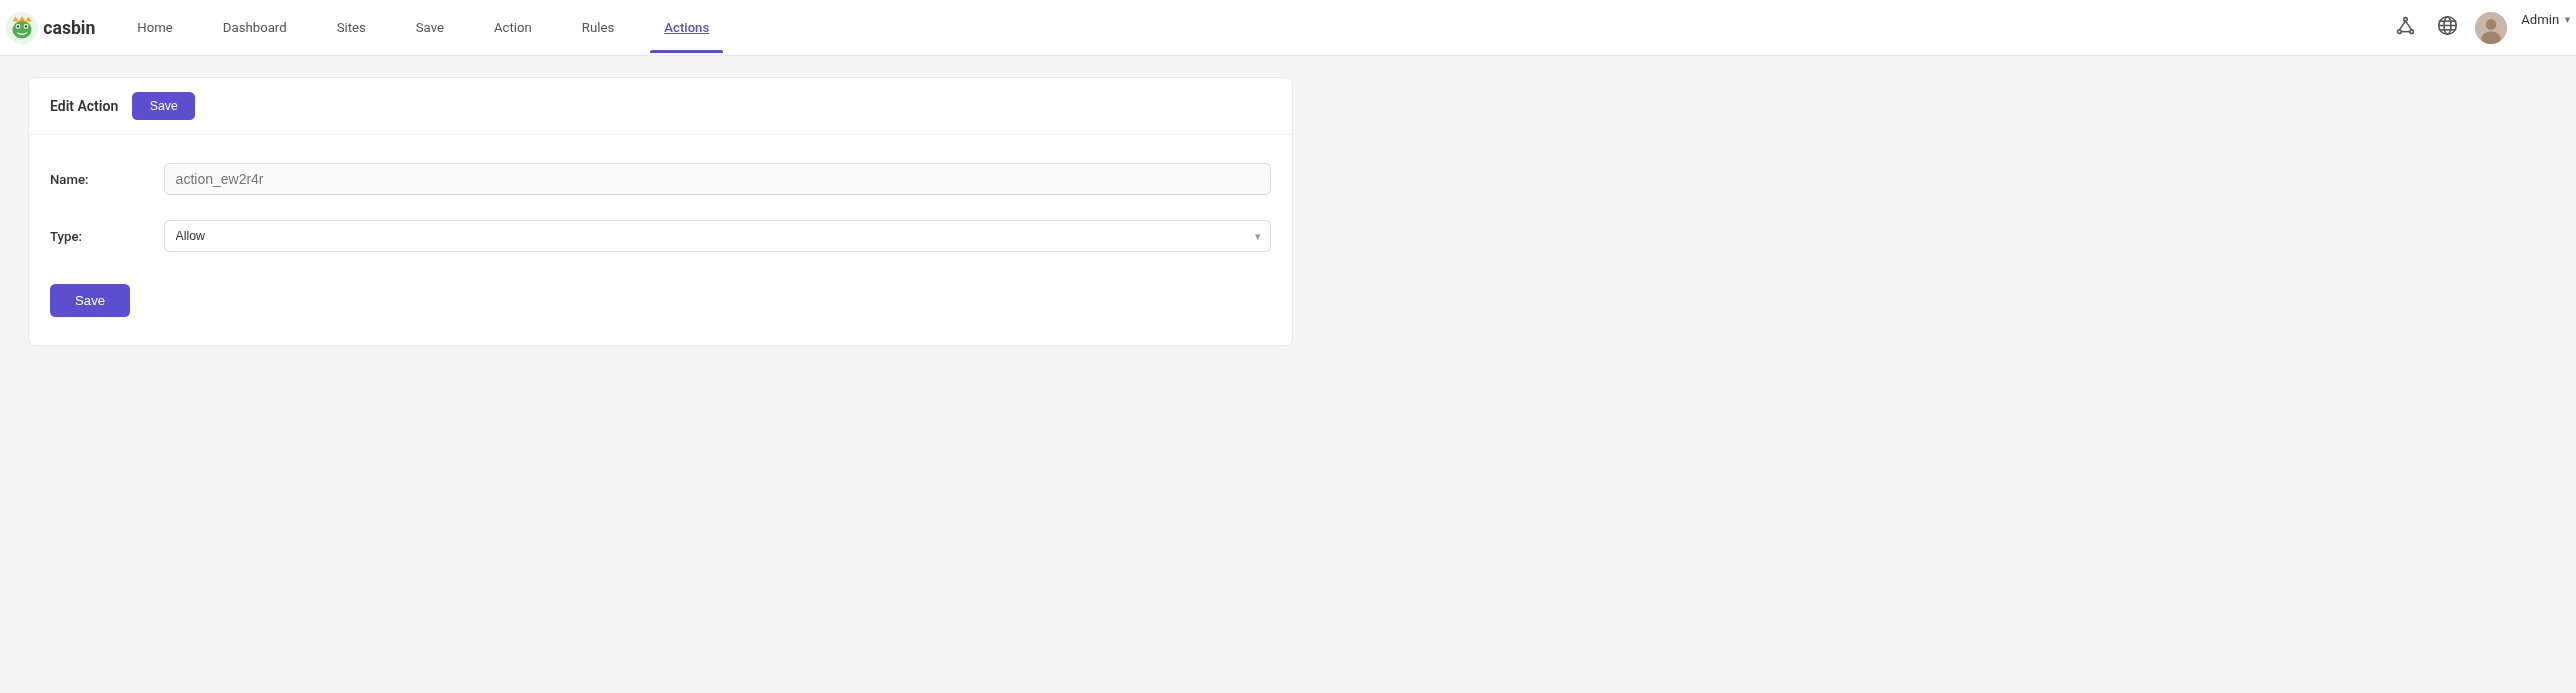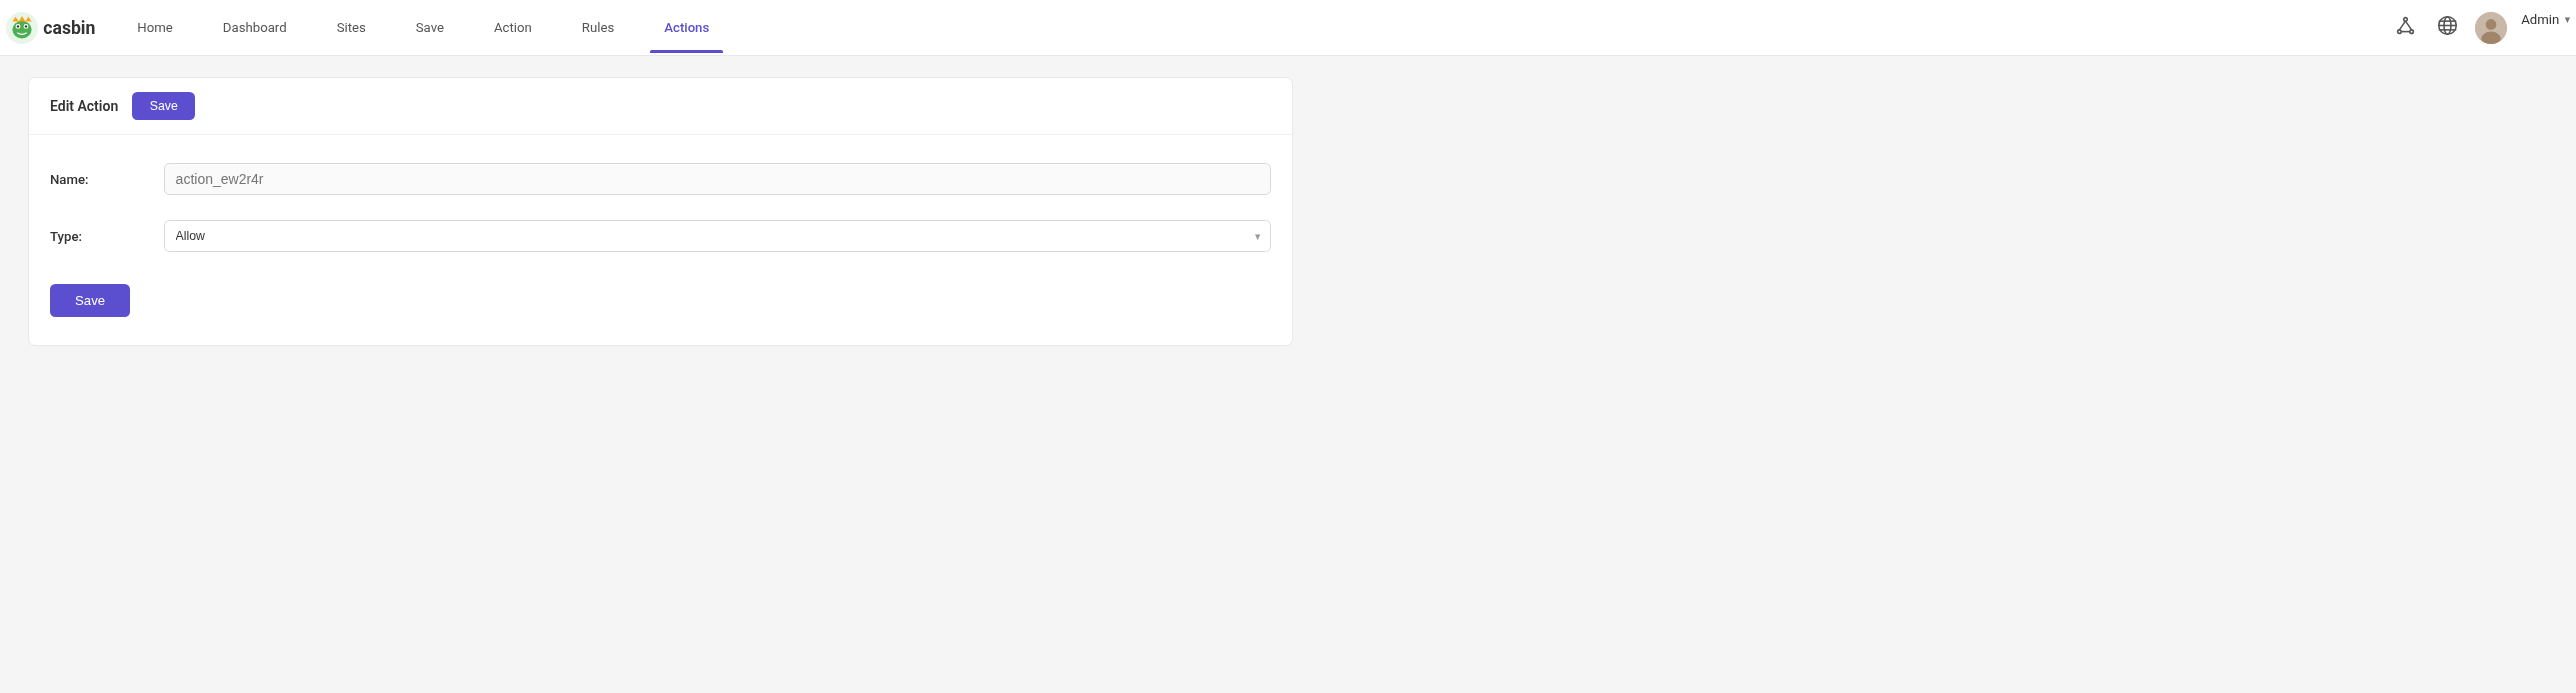--- a/index.html
+++ b/index.html
@@ -60,20 +60,21 @@
       color: #555;
       font-size: 13.2px;
       position: relative;
       cursor: pointer;
       white-space: nowrap;
     }
 
     .nav-item.active {
       color: #5b4fcf;
       font-weight: 500;
+      text-decoration: underline;
     }
 
     .nav-item.active::after {
       content: '';
       position: absolute;
       bottom: 0;
       left: 0;
       right: 0;
       height: 2.6px;
       background: #5b4fcf;

